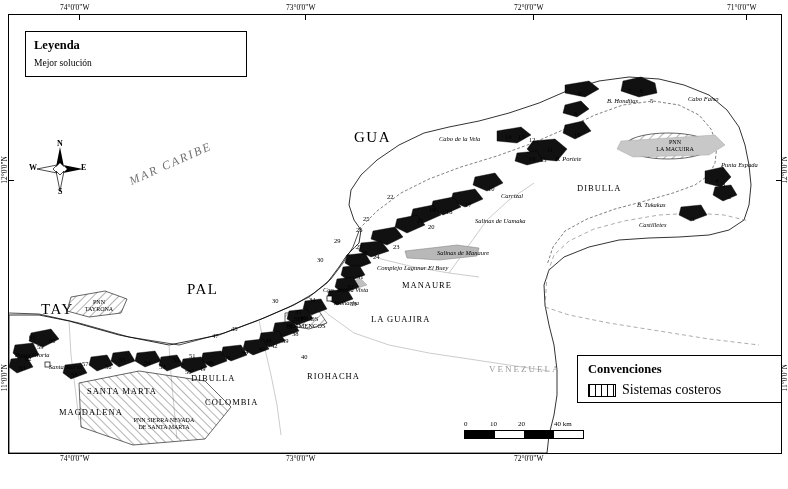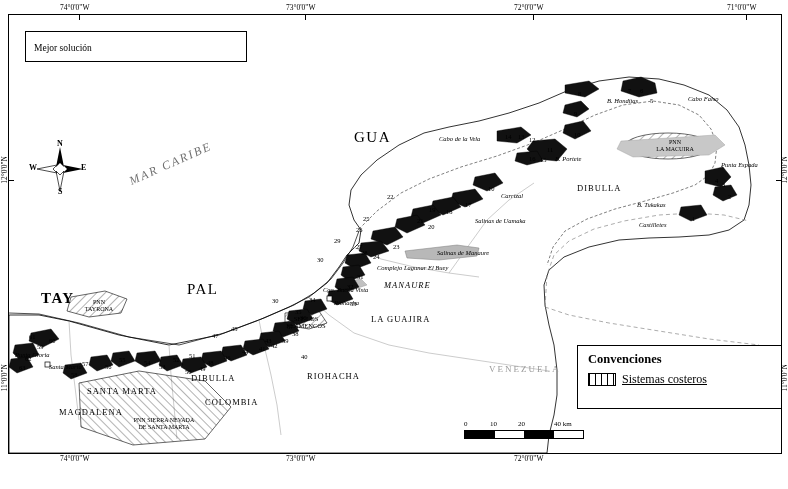--- a/index.html
+++ b/index.html
@@ -26,21 +26,21 @@
   .sw-black{background:#1a1a1a;}
   .sw-gray{background:#b3b3b3;}
   .sw-dot{background:#ffffff;position:relative;}
   .sw-dot:after{content:"";position:absolute;left:4px;top:2px;width:5px;height:5px;border:1px solid #000;background:#fff;border-radius:1px;}
   .sw-hatch{background:
      repeating-linear-gradient(45deg,#000 0 1px,transparent 1px 4px),
      repeating-linear-gradient(-45deg,#000 0 1px,transparent 1px 4px),#fff;}
   .sw-coast{background:
      repeating-linear-gradient(90deg,#000 0 1px,transparent 1px 6px),#fff;}
   .legend-text{font-size:9px;font-family:"Liberation Serif", serif;}
-  .conv-text{font-size:12px;font-family:"Liberation Serif", serif;text-decoration:underline;}
+  .conv-text{font-size:14px;font-family:"Liberation Serif", serif;}
 
   
   .lbl{position:absolute;font-family:"Liberation Serif", serif;white-space:nowrap;color:#000;}
   .lbl-city{font-size:6.5px;font-style:italic;}
   .lbl-dept{font-size:15px;letter-spacing:1.5px;}
   .lbl-dept-sm{font-size:8.5px;letter-spacing:1px;}
   .lbl-sea{font-size:12px;font-style:italic;color:#6f6f6f;letter-spacing:2px;}
   .lbl-prot{font-size:6px;text-align:center;line-height:1.15;}
   .lbl-country{font-size:9px;color:#9a9a9a;letter-spacing:2px;}
   .lbl-num{position:absolute;font-size:6.5px;font-family:"Liberation Serif", serif;color:#000;}
@@ -177,23 +177,23 @@
         </g>
 
         <rect x="318" y="281" width="5" height="5" fill="#fff" stroke="#000" stroke-width="0.7"></rect>
         <rect x="36" y="347" width="5" height="5" fill="#fff" stroke="#000" stroke-width="0.7"></rect>
       </svg>
 
       <div class="lbl lbl-sea" style="left:118px;top:160px;transform:rotate(-24deg);transform-origin:left top;">MAR CARIBE</div>
 
       <div class="lbl lbl-dept" style="left:345px;top:114px;">GUA</div>
       <div class="lbl lbl-dept" style="left:178px;top:266px;">PAL</div>
-      <div class="lbl lbl-dept" style="left:32px;top:275px;font-weight:bold;">TAY</div>
+      <div class="lbl lbl-dept" style="left:32px;top:286px;">TAY</div>
       <div class="lbl lbl-dept-sm" style="left:568px;top:168px;">DIBULLA</div>
-      <div class="lbl lbl-dept-sm" style="left:375px;top:265px;font-style:italic;">MANAURE</div>
+      <div class="lbl lbl-dept-sm" style="left:393px;top:265px;">MANAURE</div>
       <div class="lbl lbl-dept-sm" style="left:362px;top:299px;">LA GUAJIRA</div>
       <div class="lbl lbl-dept-sm" style="left:298px;top:356px;">RIOHACHA</div>
       <div class="lbl lbl-dept-sm" style="left:182px;top:358px;">DIBULLA</div>
       <div class="lbl lbl-dept-sm" style="left:78px;top:371px;">SANTA MARTA</div>
       <div class="lbl lbl-dept-sm" style="left:50px;top:392px;">MAGDALENA</div>
       <div class="lbl lbl-dept-sm" style="left:196px;top:382px;">COLOMBIA</div>
 
       <div class="lbl lbl-country" style="left:480px;top:349px;">VENEZUELA</div>
 
       <div class="lbl lbl-prot" style="left:640px;top:124px;width:52px;white-space:pre-line;">PNN
@@ -296,24 +296,25 @@
           <polygon points="6,26 26,22 22,26 26,30" fill="#fff" stroke="#000" stroke-width="0.7"></polygon>
           <polygon points="52,26 32,22 36,26 32,30" fill="#000"></polygon>
         </svg>
         <span class="na-letter" style="left:26px;top:-4px;">N</span>
         <span class="na-letter" style="left:27px;top:44px;">S</span>
         <span class="na-letter" style="left:-2px;top:20px;">W</span>
         <span class="na-letter" style="left:50px;top:20px;">E</span>
       </div>
 
       <div class="panel" style="left:16px;top:16px;width:204px;padding:6px 8px 8px 8px;">
+        <div class="panel-title">Leyenda</div>
         <div class="legend-text" style="margin-top:5px;font-size:9.5px;">Mejor solución</div>
       </div>
 
-      <div class="panel" style="left:568px;top:330px;width:186px;padding:6px 8px 21px 10px;">
+      <div class="panel" style="left:568px;top:340px;width:186px;padding:6px 8px 4px 10px;">
         <div class="panel-title">Convenciones</div>
         <div class="panel-row">
           <span class="swatch sw-coast"></span>
           <span class="conv-text">Sistemas costeros</span>
         </div>
       </div>
 
       <div id="scalebar">
         <div class="sb-nums">
           <span style="left:0px;">0</span>

